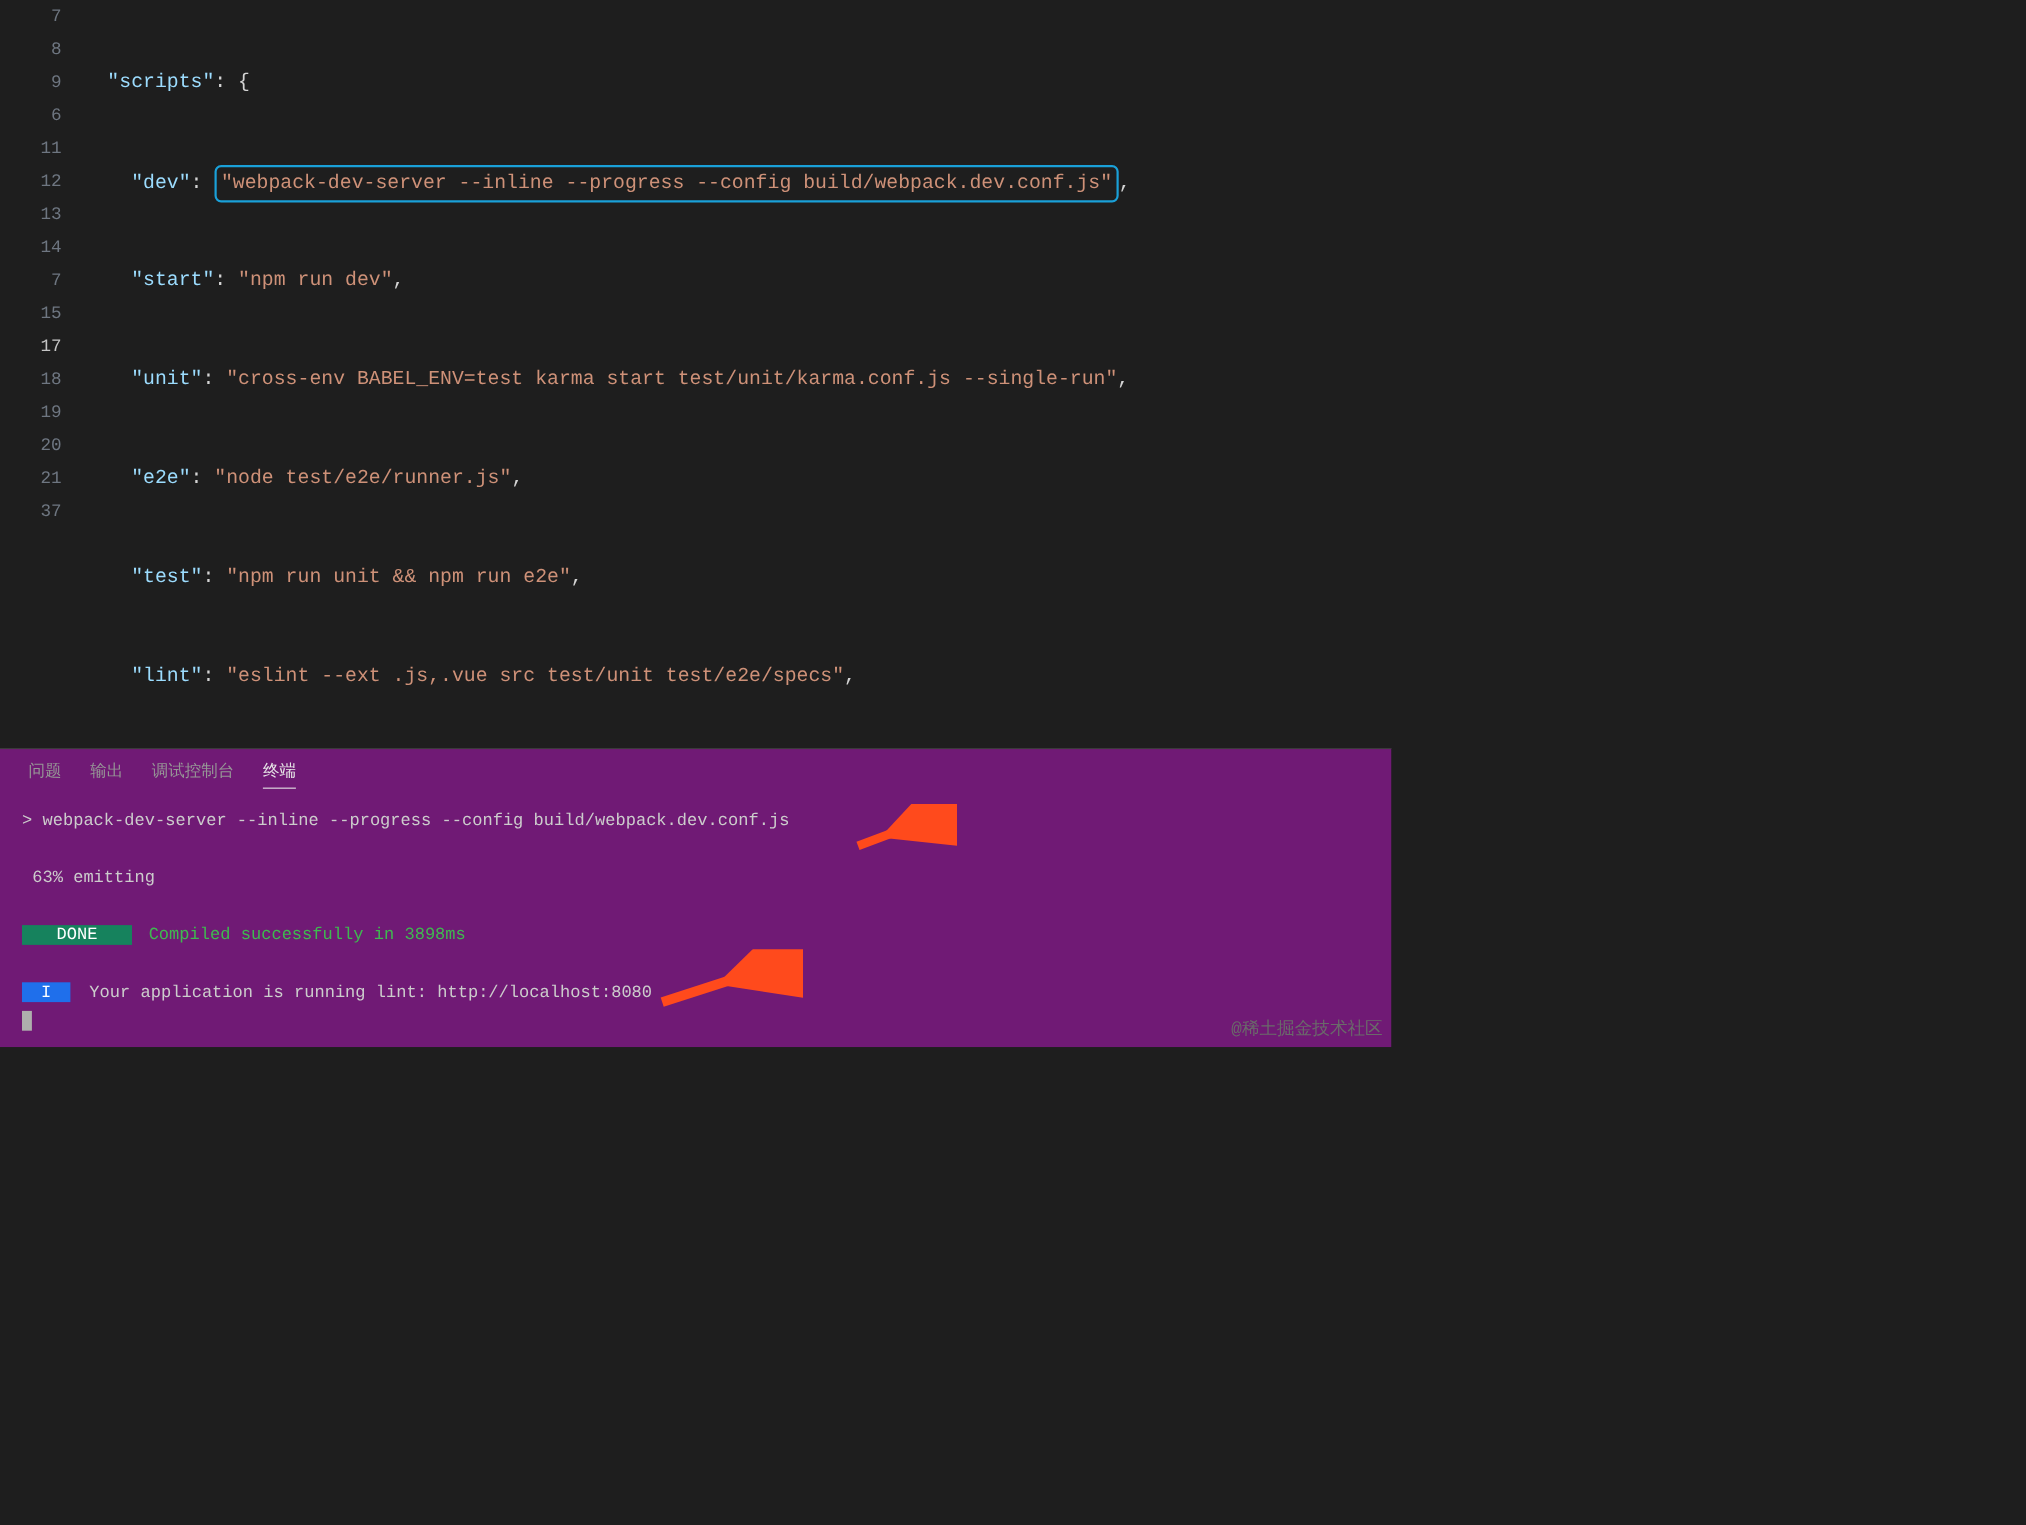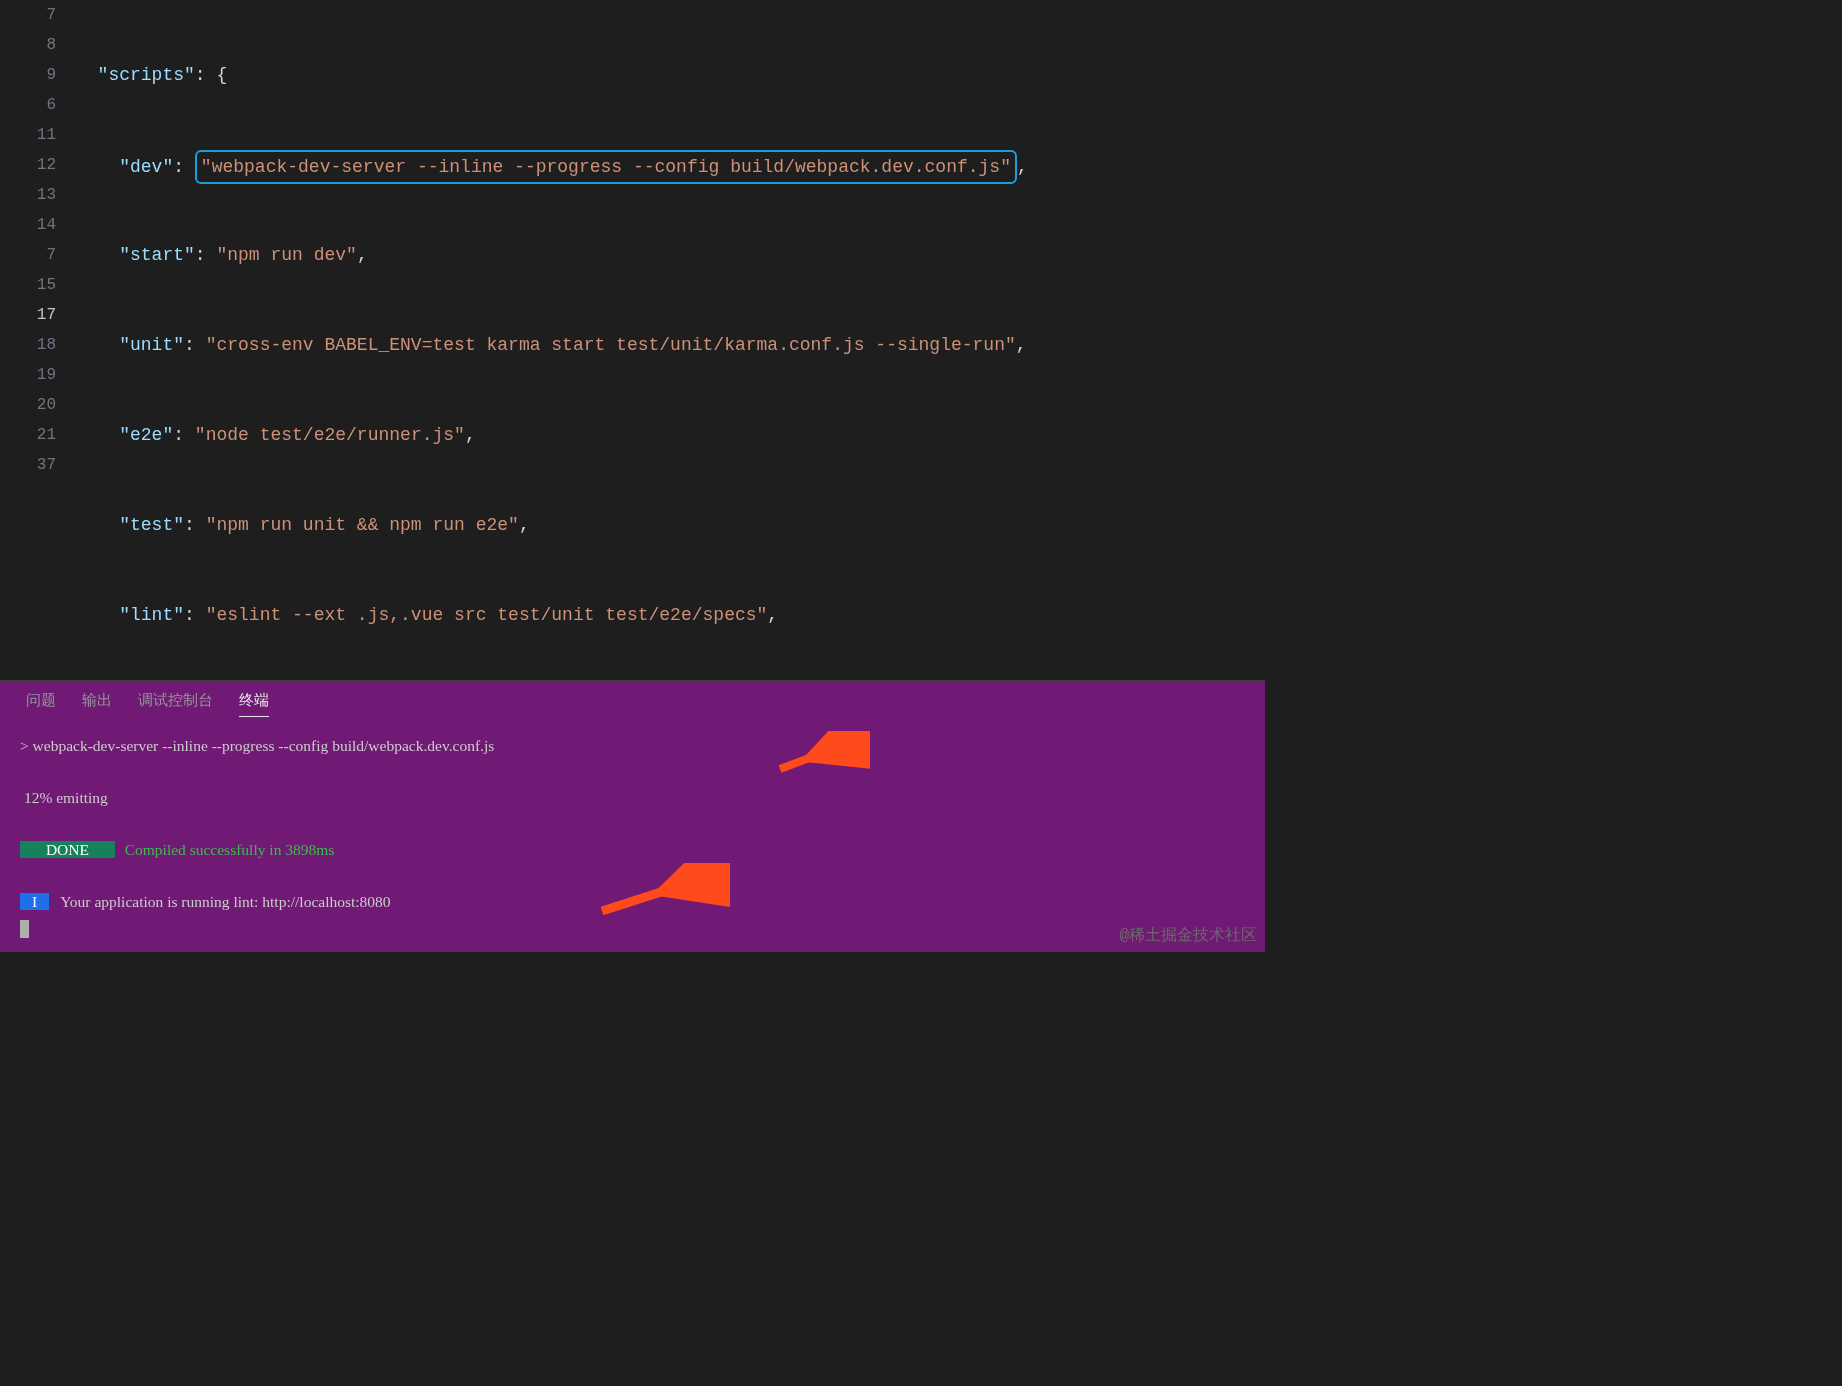--- a/index.html
+++ b/index.html
@@ -59,21 +59,21 @@
 }
 .tab { cursor: pointer; padding-bottom: 6px; }
 .tab.active { color: #e7e7e7; border-bottom: 1px solid #e7e7e7; }
 .terminal {
   padding: 10px 20px;
   font-size: 15.5px;
   color: #cccccc;
   line-height: 26px;
   position: relative;
 }
-.term-line { white-space: pre; font-family: Liberation Serif, serif; }
+.term-line { white-space: pre; }
 .done-badge { background: #16825d; color: #fff; padding: 0 22px; margin-right: 6px; }
 .info-badge { background: #1f6feb; color: #fff; padding: 0 8px; margin-right: 8px; }
 .term-green { color: #3fb950; }
 .arrow {
   position: absolute;
   transform-origin: left center;
 }
 .arrow svg { display: block; }
 .watermark {
   position: absolute;
@@ -145,21 +145,21 @@
 <div class="panel">
   <div class="tabs">
     <div class="tab">问题</div>
     <div class="tab">输出</div>
     <div class="tab">调试控制台</div>
     <div class="tab active">终端</div>
   </div>
   <div class="terminal">
     <div class="term-line">&gt; webpack-dev-server --inline --progress --config build/webpack.dev.conf.js</div>
     <div class="term-line">&nbsp;</div>
-    <div class="term-line"> 12% emitting</div>
+    <div class="term-line"> 63% emitting</div>
     <div class="term-line">&nbsp;</div>
     <div class="term-line"><span class="done-badge"> DONE </span><span class="term-green"> Compiled successfully in 3898ms</span></div>
     <div class="term-line">&nbsp;</div>
     <div class="term-line"><span class="info-badge"> I </span><span> Your application is running lint: http://localhost:8080</span></div>
     <div class="term-line"><span class="cursor-block"></span></div>
 
     <div class="arrow" style="left:770px; top:8px;">
       <svg width="100" height="50">
           <defs>
             <marker id="ah1" markerWidth="10" markerHeight="10" refX="2" refY="5" orient="auto">

